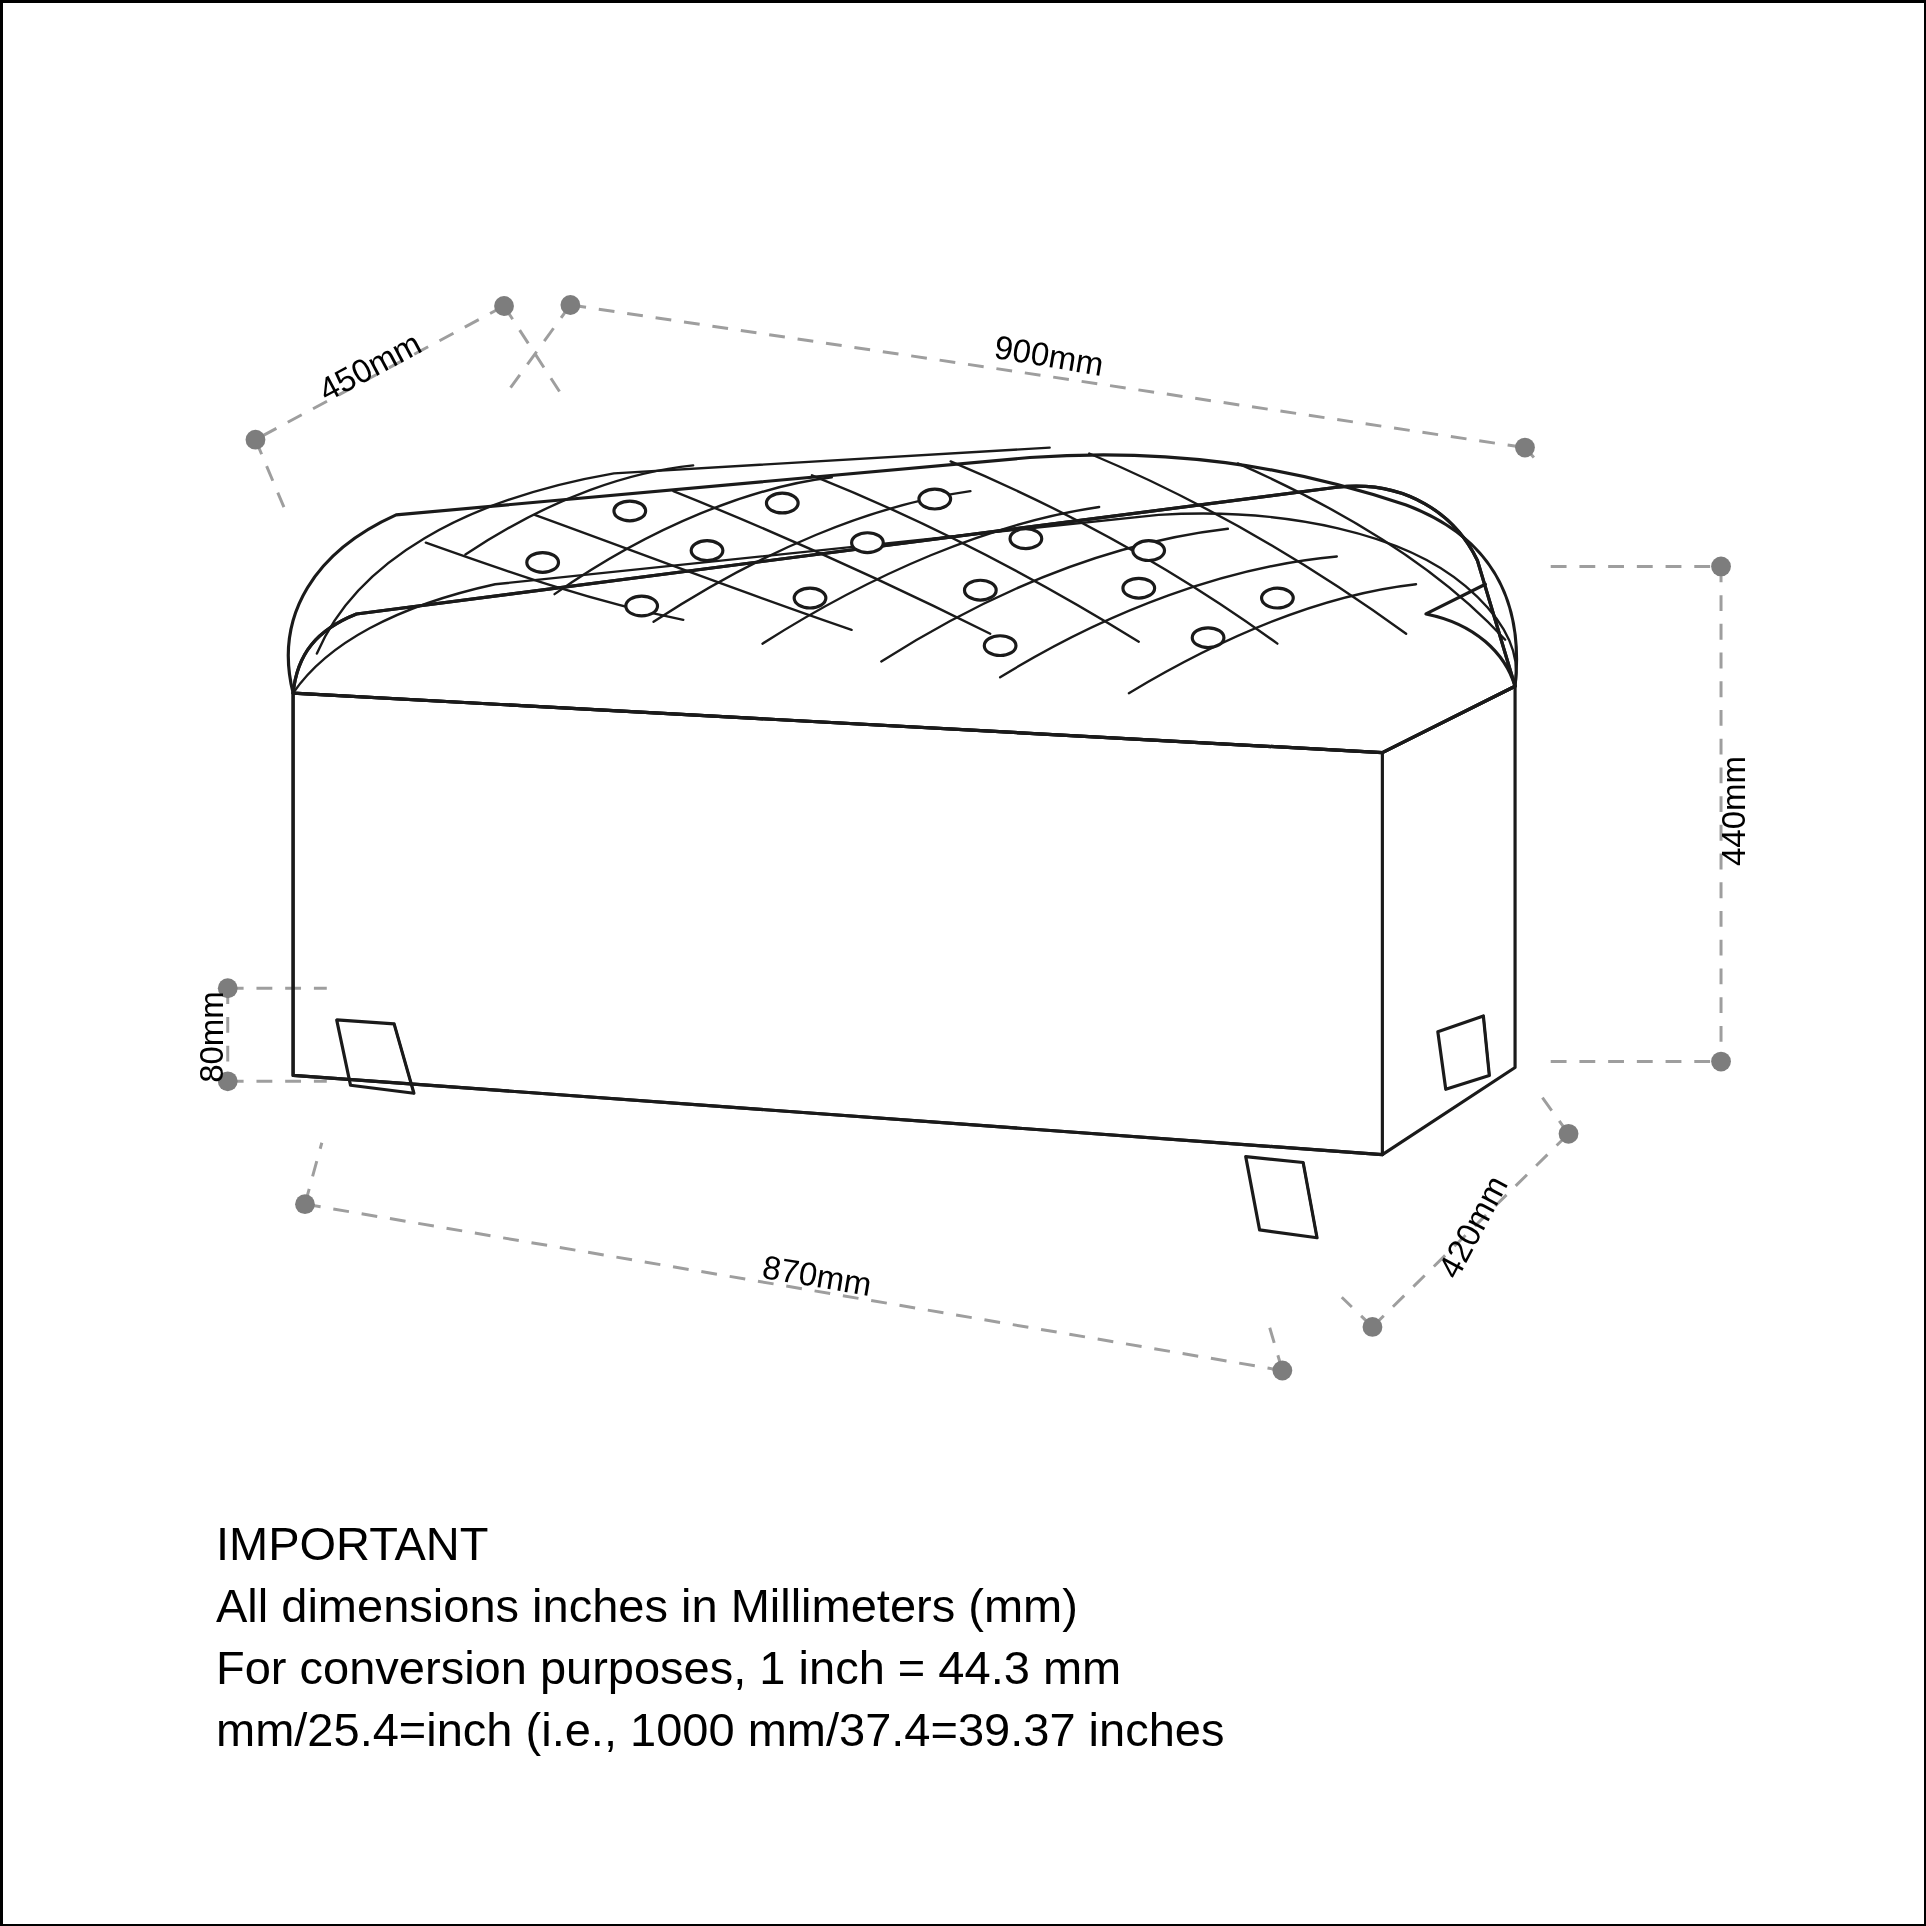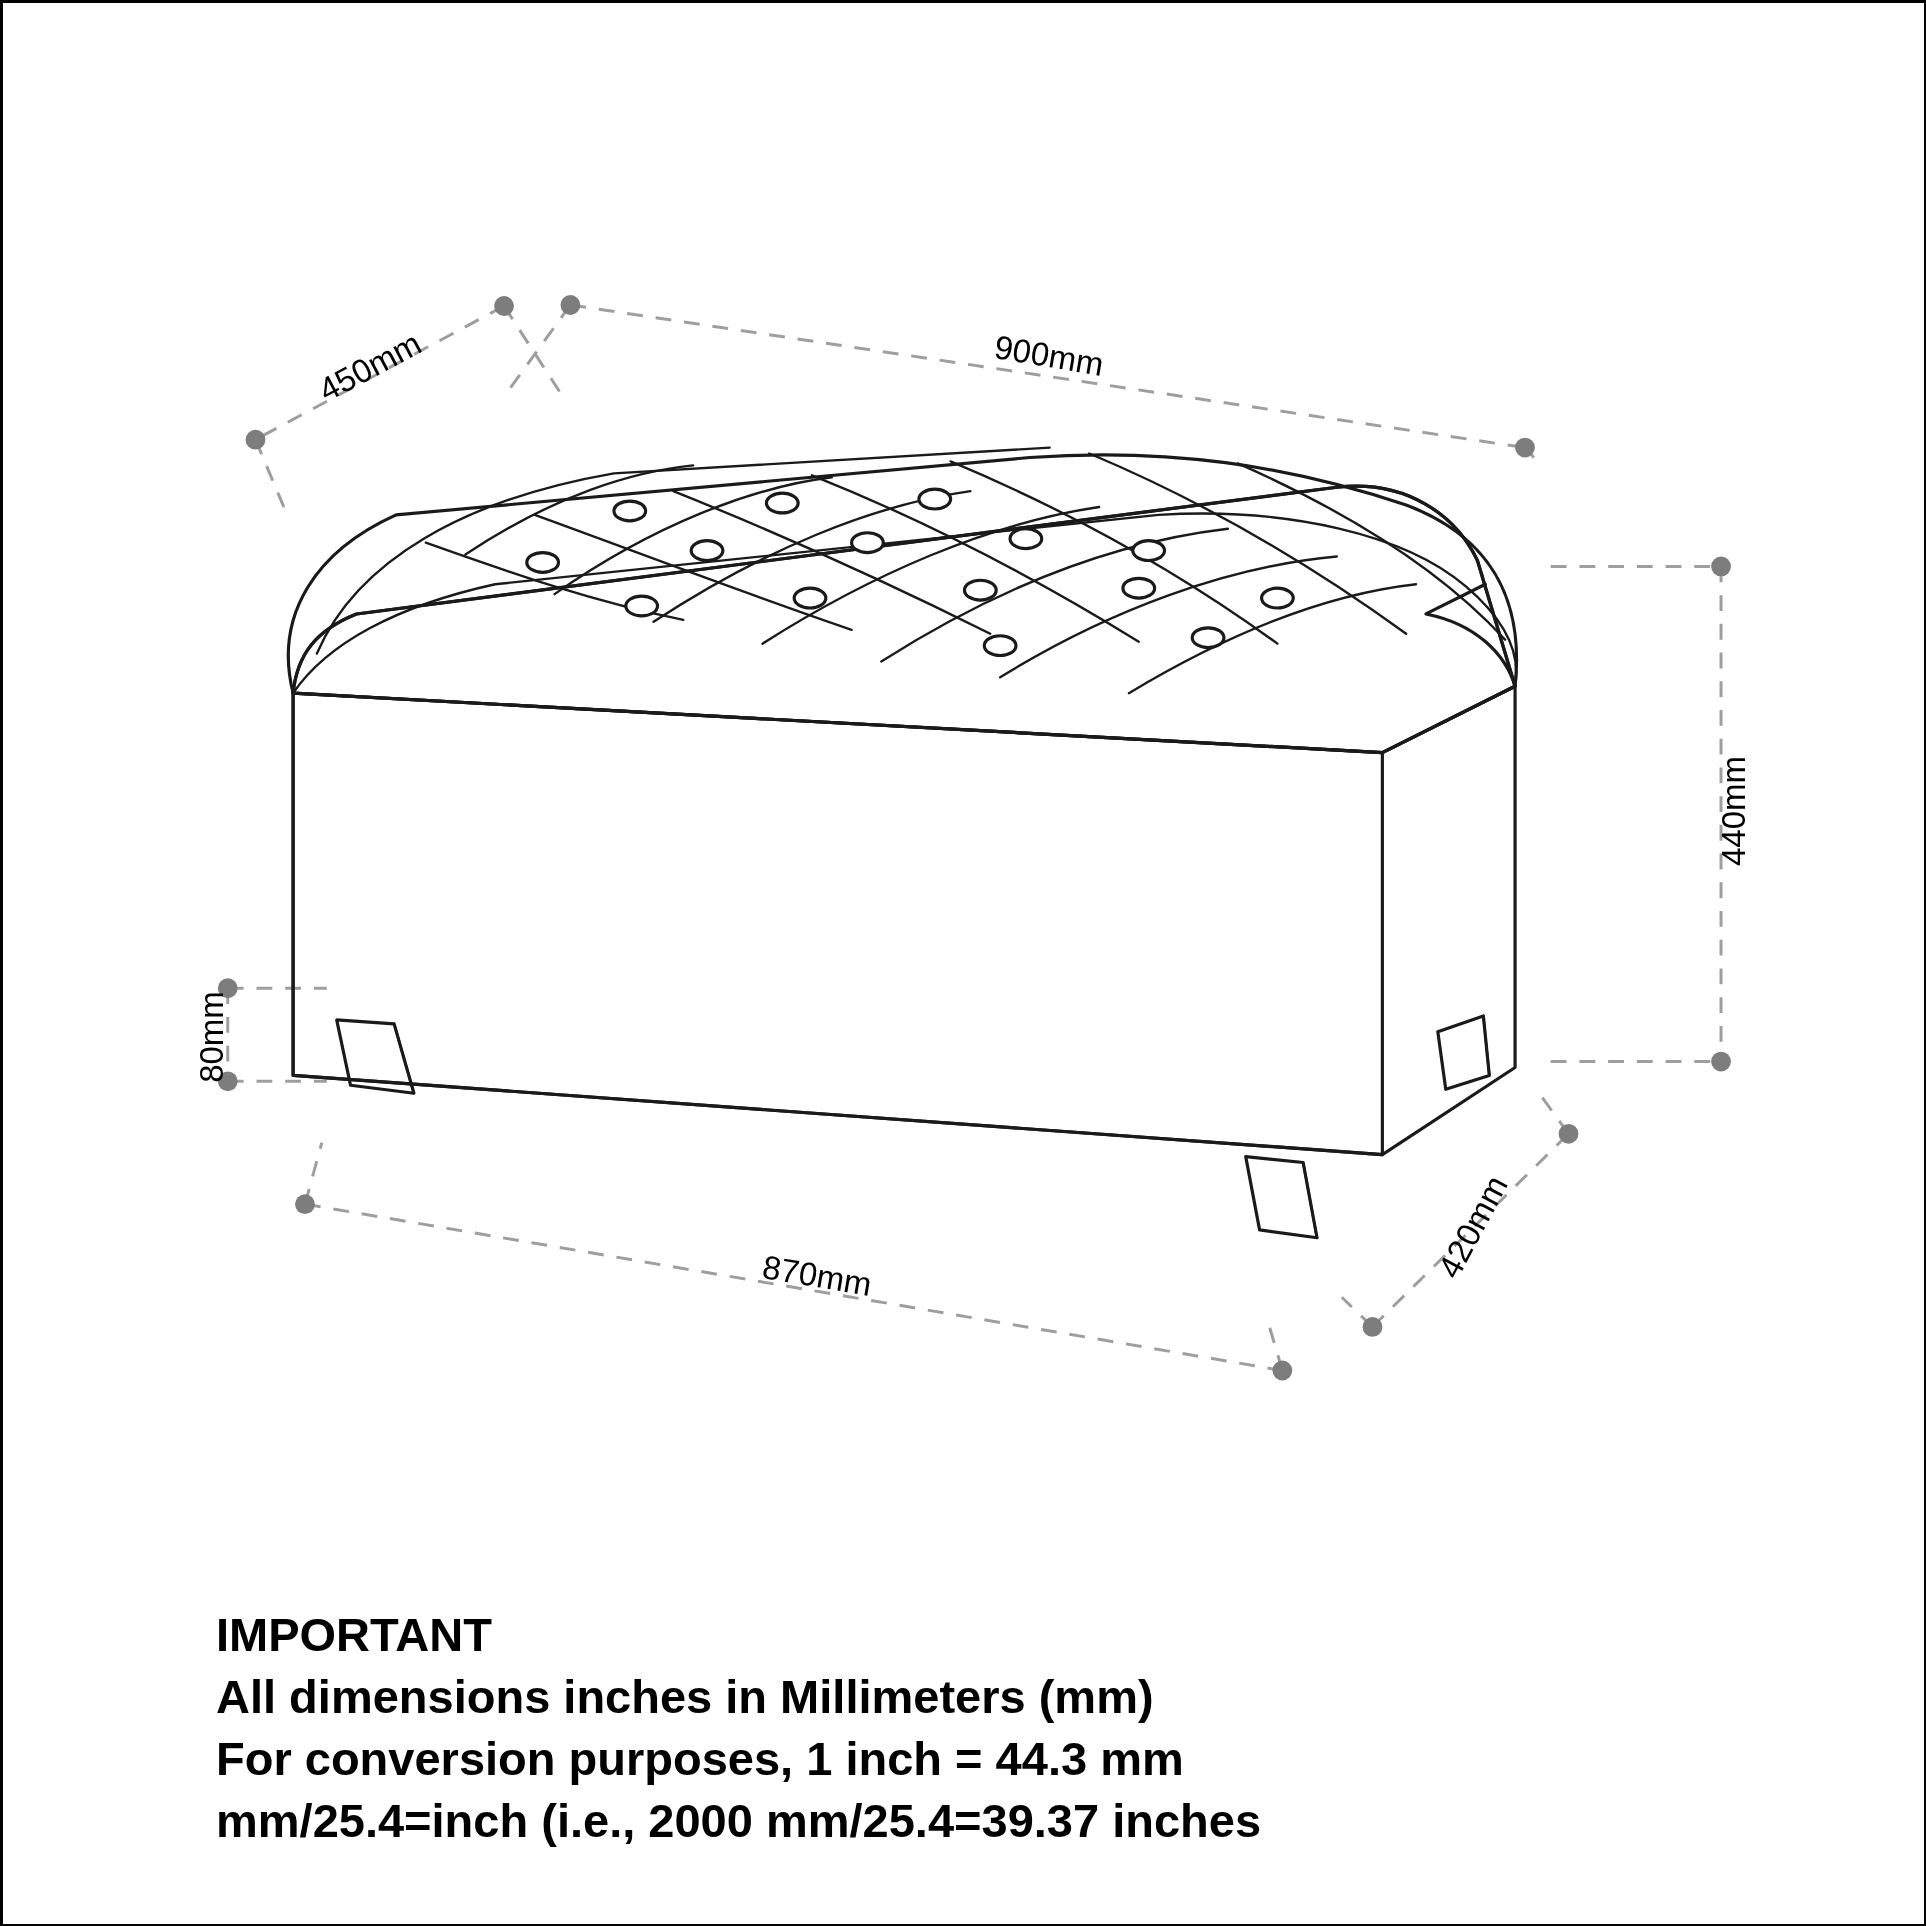--- a/index.html
+++ b/index.html
@@ -31,23 +31,22 @@
   .dimlabel {
     position: absolute;
     font-family: "Liberation Sans", sans-serif;
     font-size: 33px;
     color: #000;
     white-space: nowrap;
   }
   .notes {
     position: absolute;
     left: 216px;
-    top: 1604px;
+    top: 1513px;
     width: 1238px;
-    font-weight: bold;
   }
   .notes .line {
     font-family: "Liberation Sans", sans-serif;
     font-size: 47px;
     line-height: 62px;
     color: #000;
     white-space: nowrap;
   }
   .rot-440 {
     transform: rotate(-90deg);
@@ -217,15 +216,15 @@
 <div class="dimlabel rot-80" style="left:166px; top:1018px;">80mm</div>
 
 <div class="dimlabel rot-870" style="left:762px; top:1257px;">870mm</div>
 
 <div class="dimlabel rot-420" style="left:1418px; top:1208px;">420mm</div>
 
 <div class="notes">
   <div class="line">IMPORTANT</div>
   <div class="line">All dimensions inches in Millimeters (mm)</div>
   <div class="line">For conversion purposes, 1 inch = 44.3 mm</div>
-  <div class="line">mm/25.4=inch (i.e., 2000 mm/25.4=39.37 inches</div>
+  <div class="line">mm/25.4=inch (i.e., 1000 mm/37.4=39.37 inches</div>
 </div>
 
 
 </body></html>

